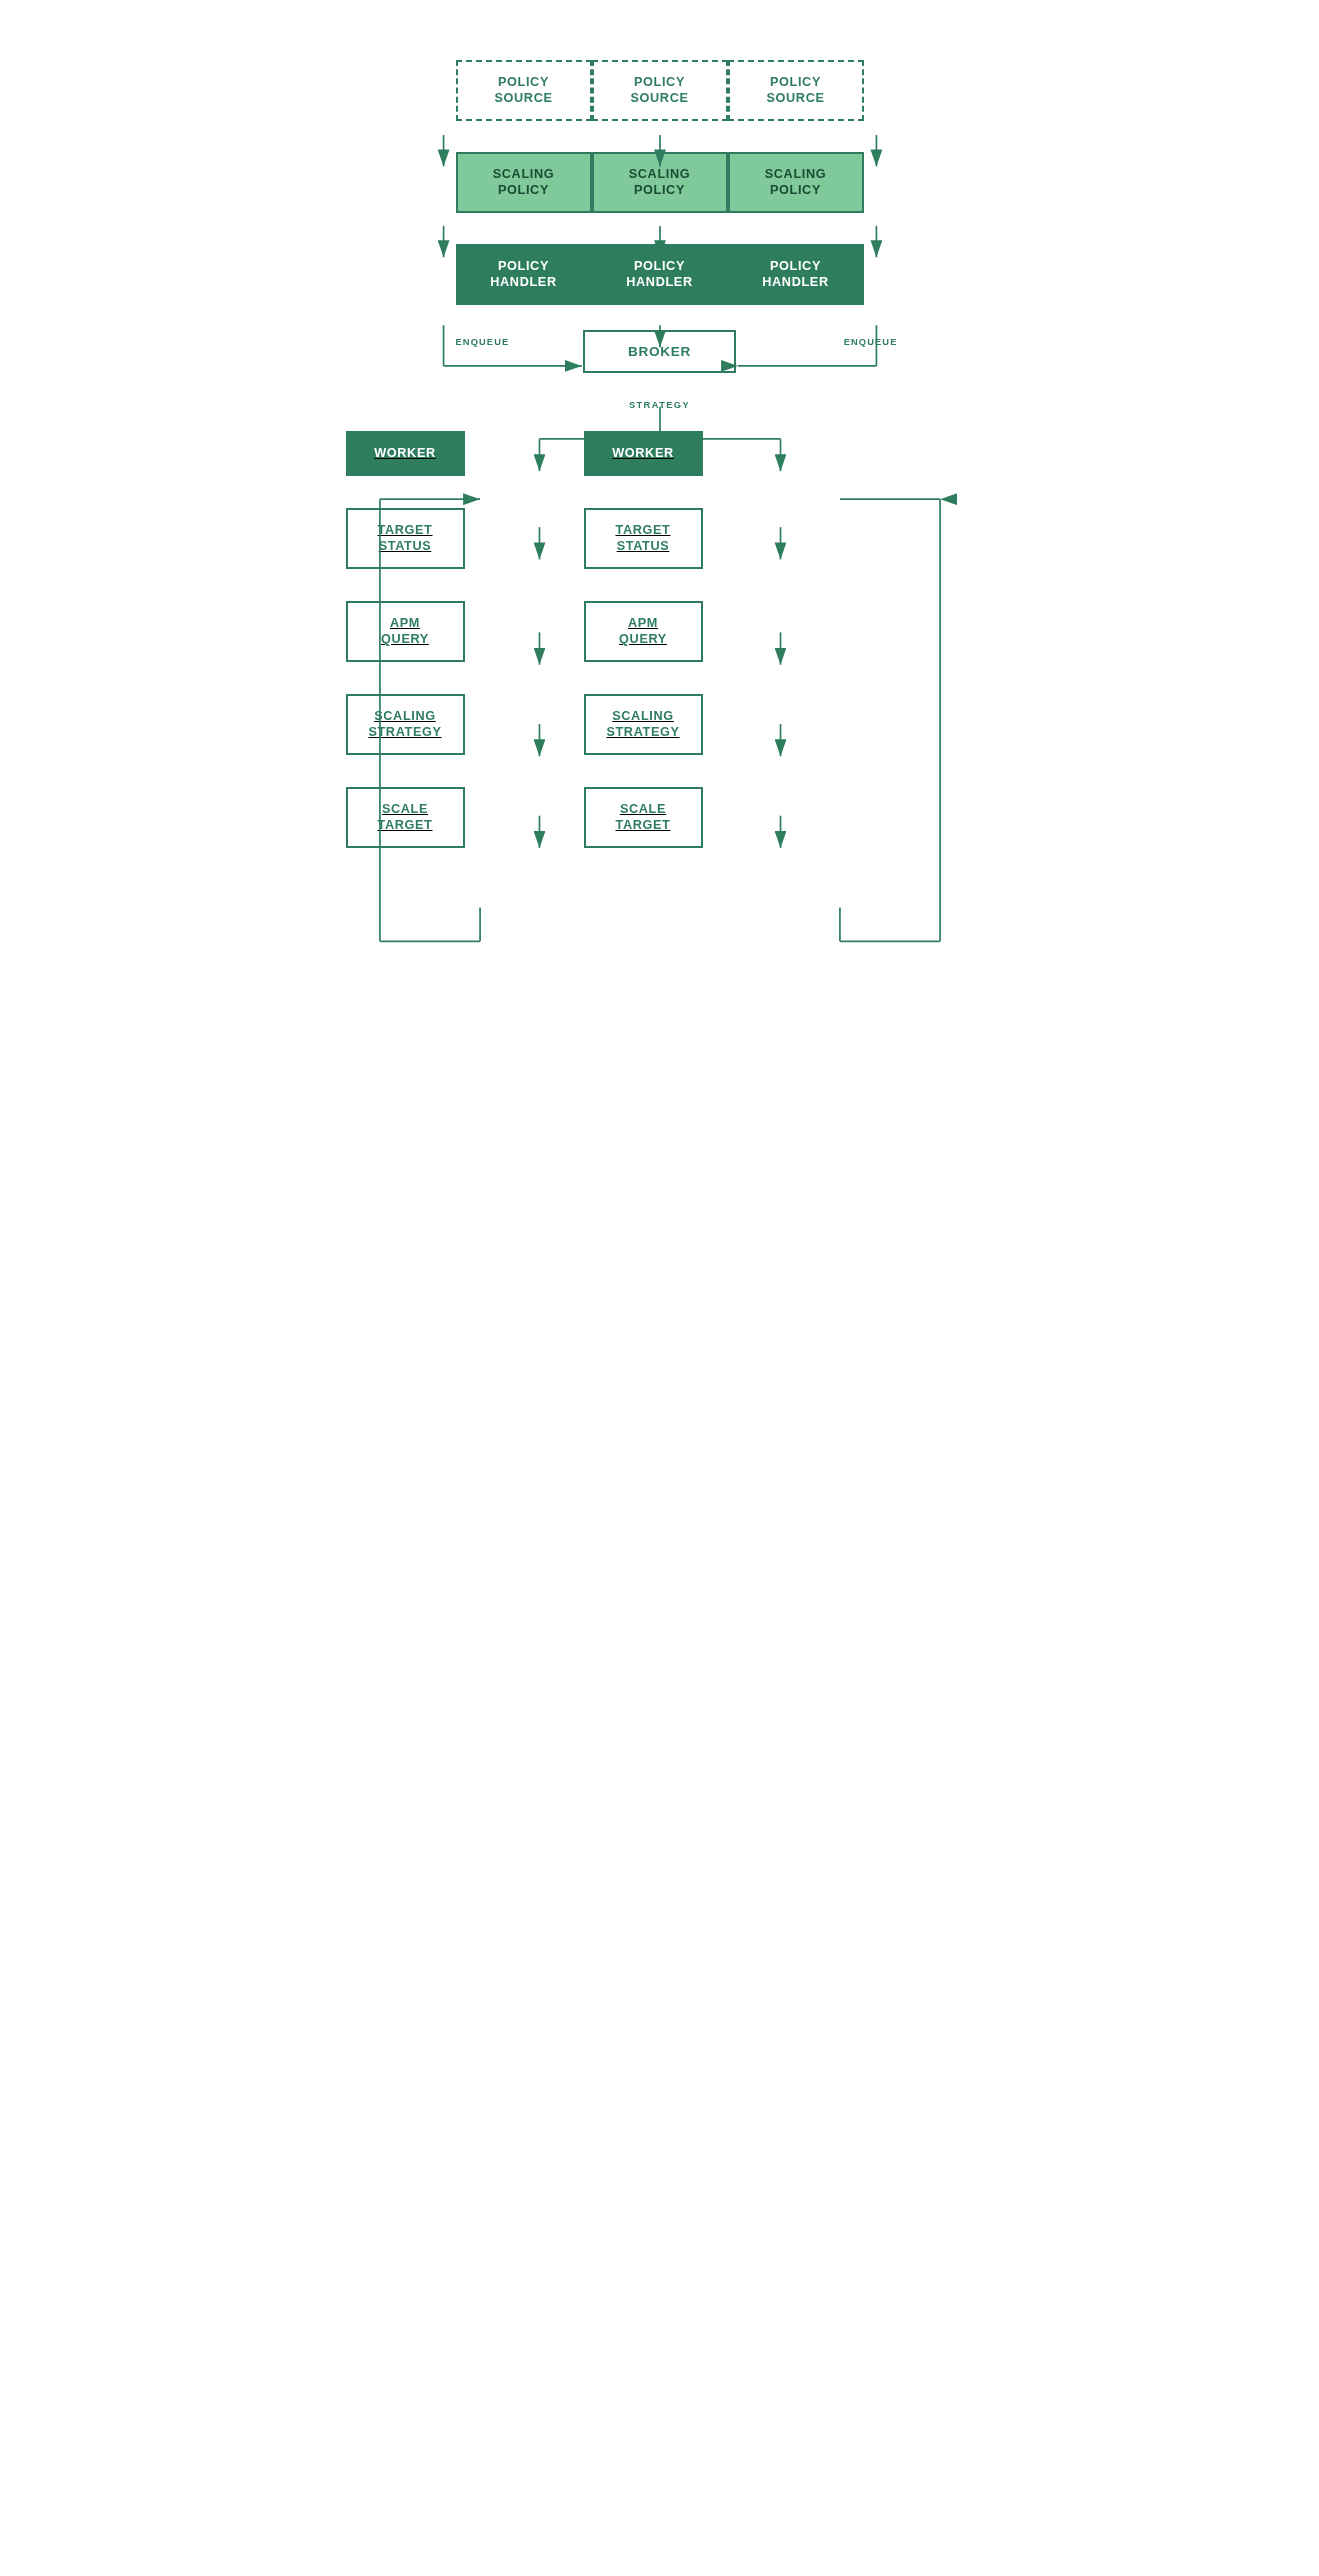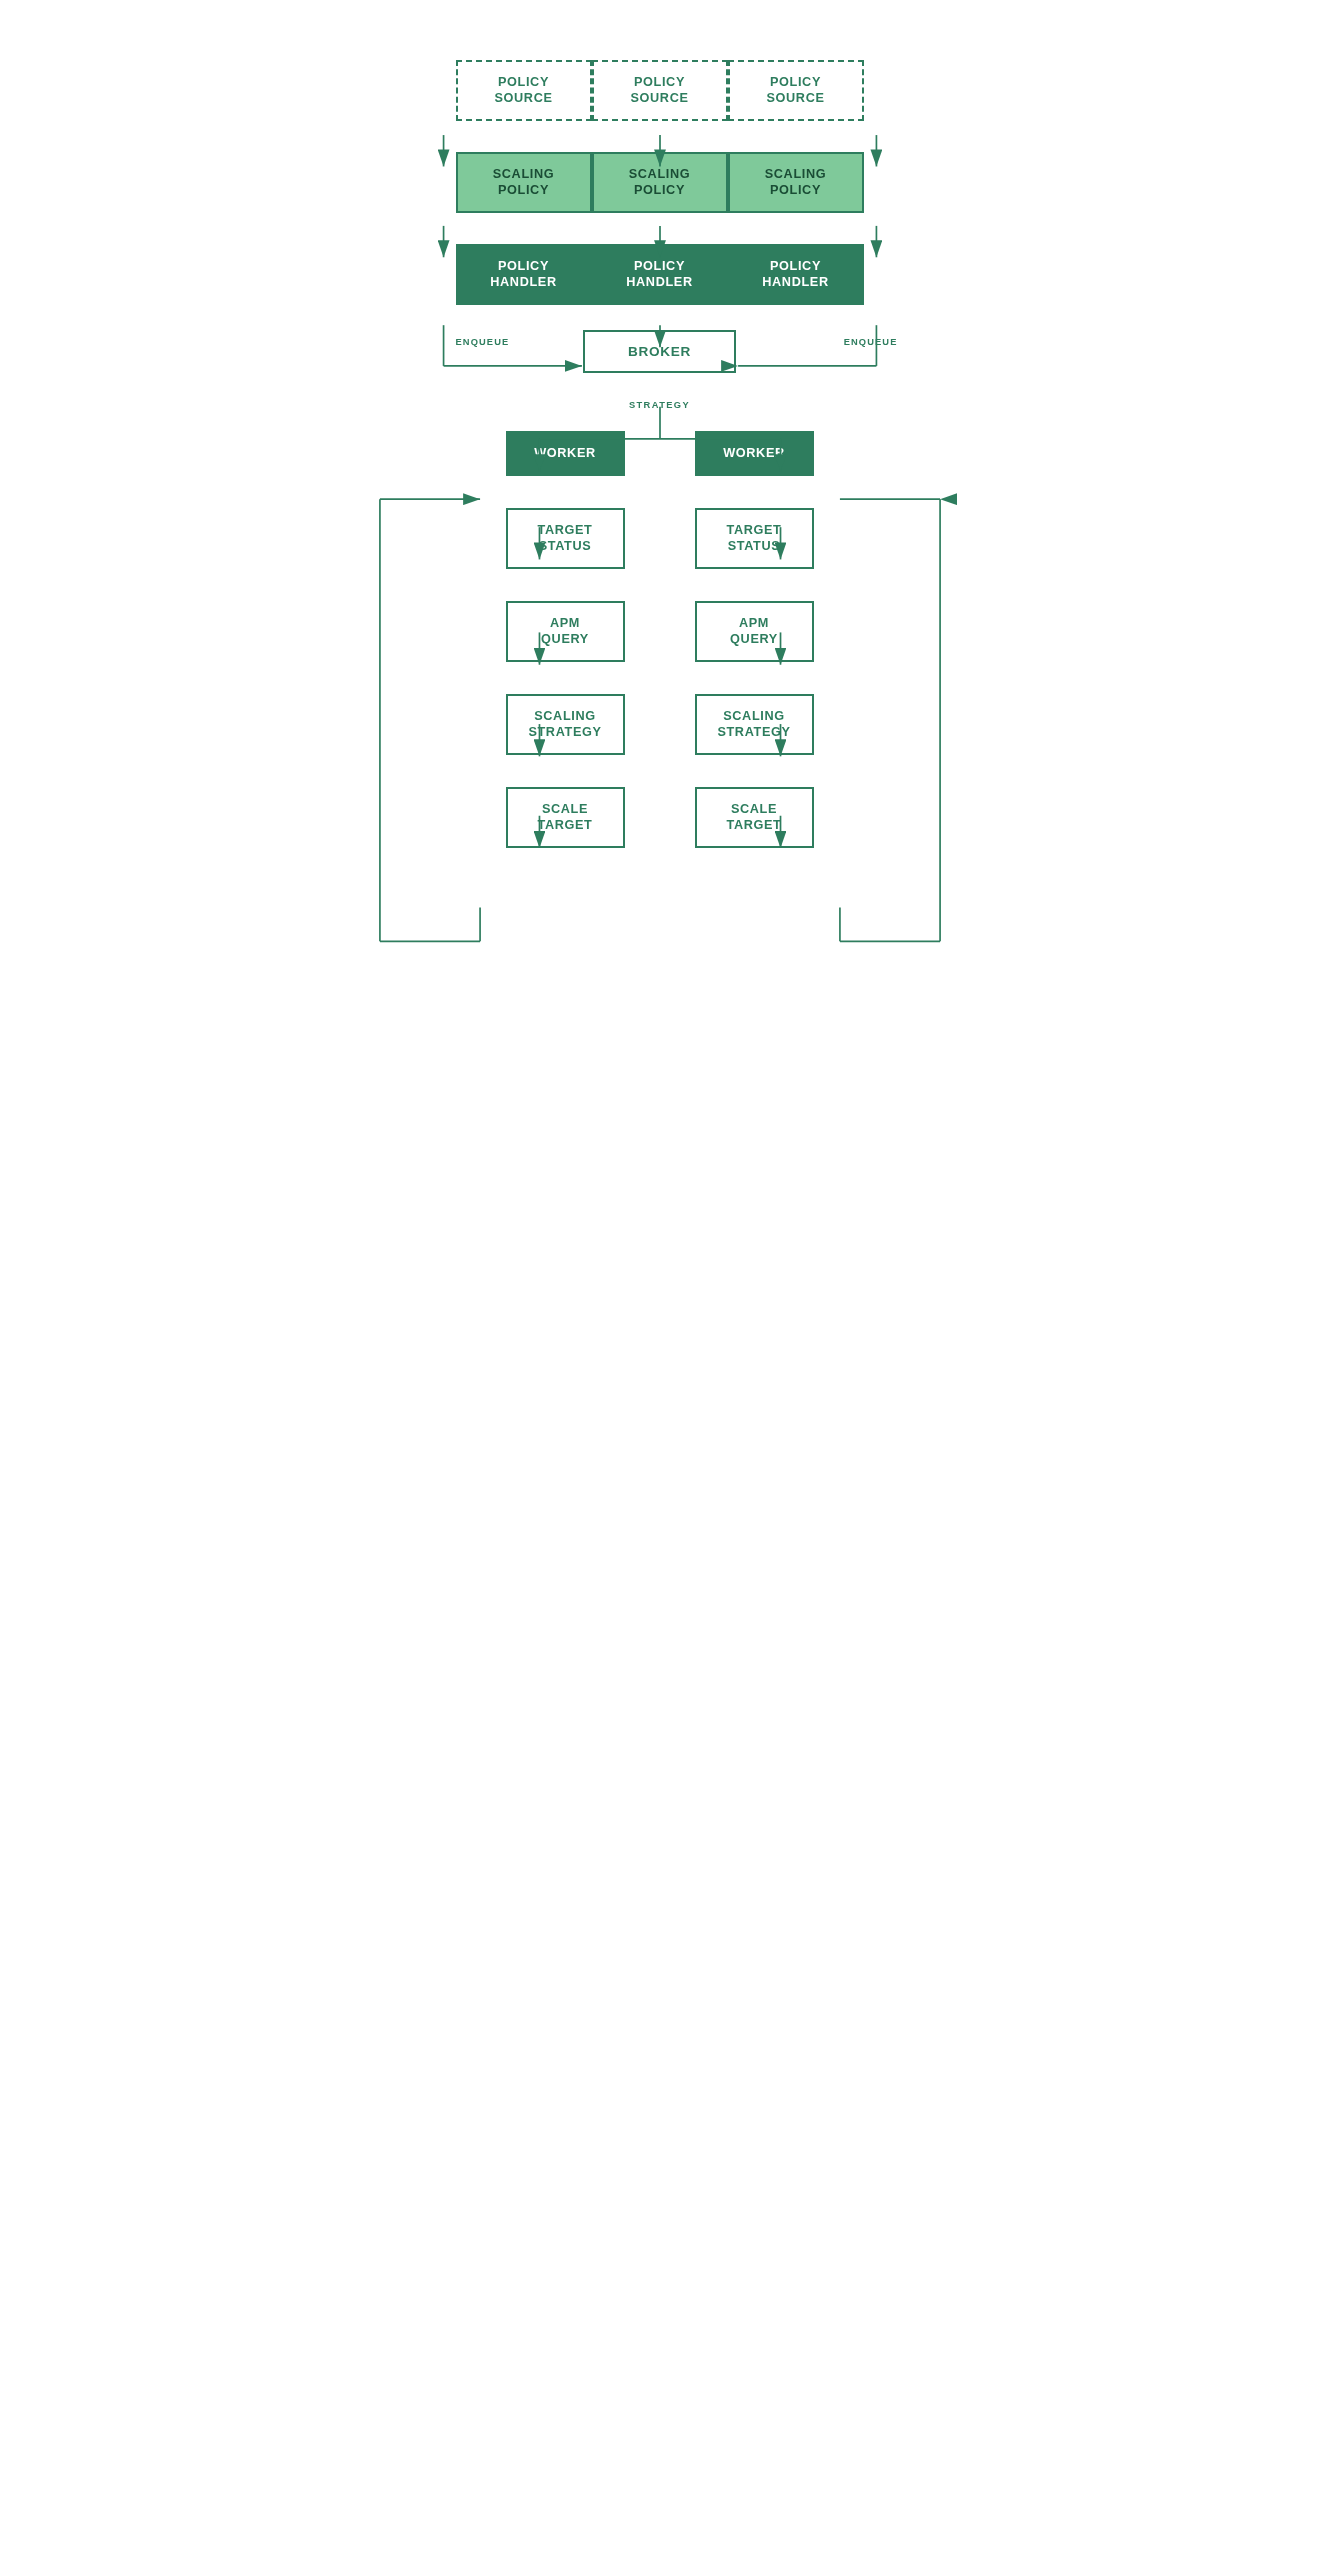--- a/index.html
+++ b/index.html
@@ -213,21 +213,21 @@
 
       <div class="broker-box" style="margin-top:17px;">
         <span>BROKER</span>
       </div>
     </div>
 
     <div style="width:100%;position:relative;height:42px;display:flex;align-items:center;justify-content:center;">
       <span style="color:#2e7d5e;font-size:9.3px;font-weight:700;letter-spacing:0.15em;margin-top:6.8px;">STRATEGY</span>
     </div>
 
-    <div style="display:flex;gap:70px;justify-content:center;width:100%;margin-top:8.5px;">
+    <div style="display:flex;gap:119px;justify-content:flex-start;width:100%;margin-top:8.5px;text-decoration:underline;">
 
       <div style="display:flex;flex-direction:column;align-items:center;width:119px;">
         <div class="box-green-dark" style="width:119px;">
           <span>WORKER</span>
         </div>
         <div style="height:32px;"></div>
         <div class="box-white" style="width:119px;">
           <span style="white-space:pre-line;display:block;">TARGET
 STATUS</span>
         </div>

